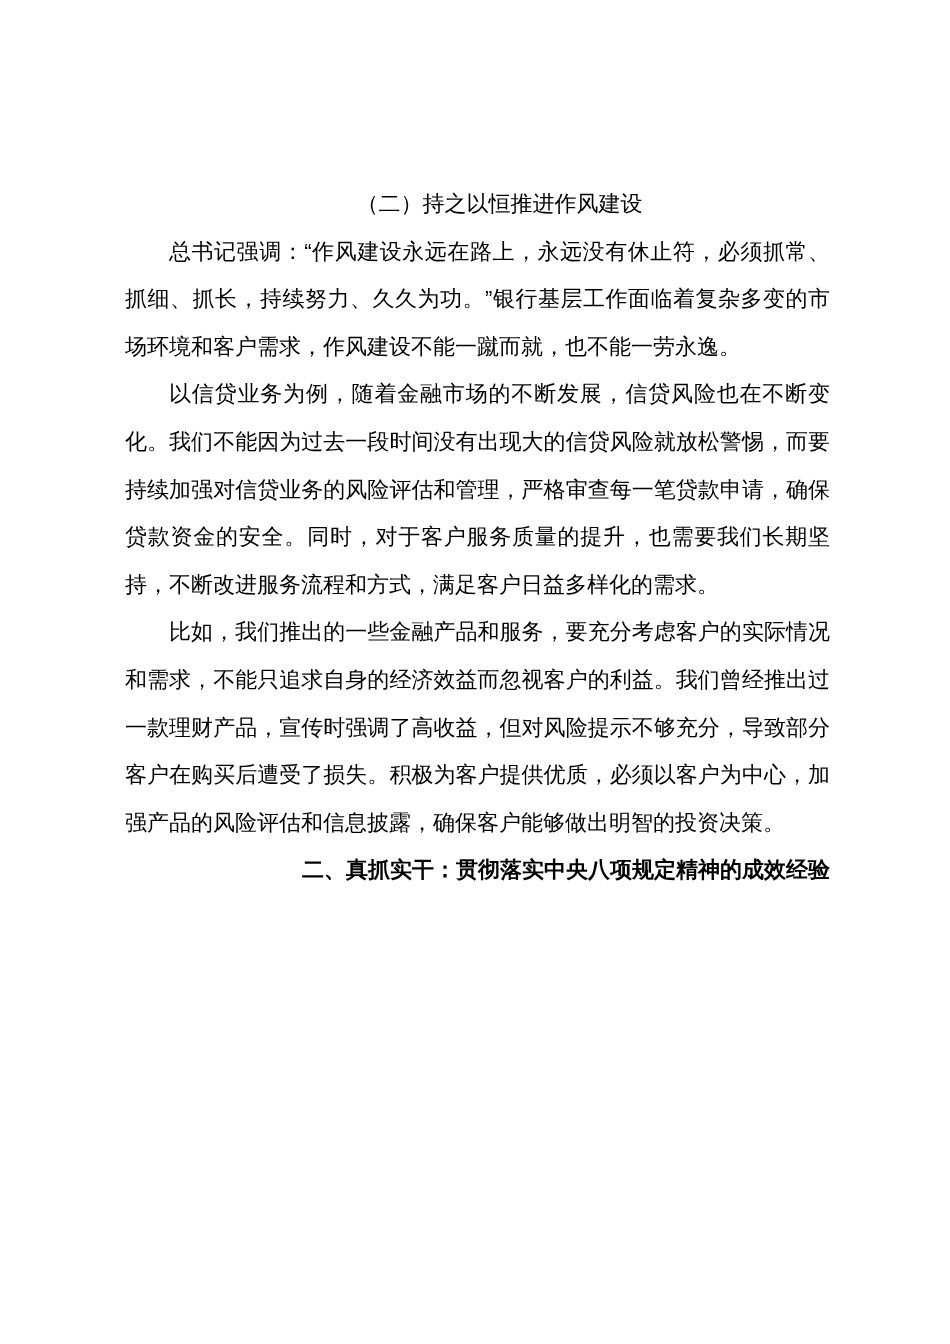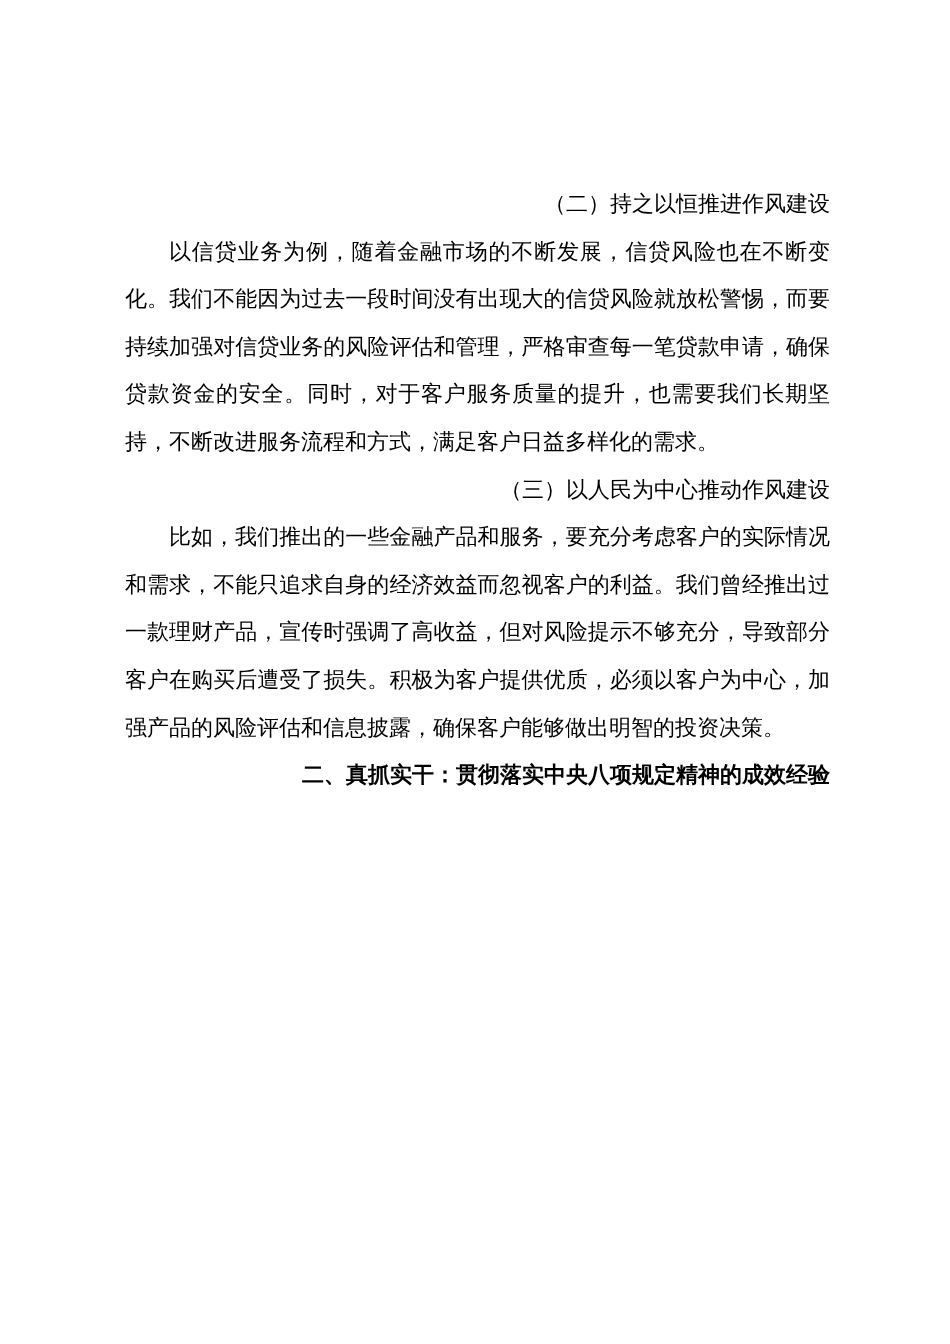--- a/index.html
+++ b/index.html
@@ -26,31 +26,31 @@
     text-align: justify;
     text-justify: inter-ideograph;
   }
   .block {
     margin: 0;
     padding: 0;
     text-indent: 2em;
   }
   .subheading {
     font-weight: normal;
-    text-align: right;
+    text-align: center;
   }
   .heading-main {
     font-weight: bold;
     text-align: right;
   }
 </style>
 </head>
 <body>
 
 <div class="page">
   <div class="content">
     <div class="block subheading">（二）持之以恒推进作风建设</div>
+    <div class="block">总书记强调：“作风建设永远在路上，永远没有休止符，必须抓常、抓细、抓长，持续努力、久久为功。”银行基层工作面临着复杂多变的市场环境和客户需求，作风建设不能一蹴而就，也不能一劳永逸。</div>
     <div class="block">以信贷业务为例，随着金融市场的不断发展，信贷风险也在不断变化。我们不能因为过去一段时间没有出现大的信贷风险就放松警惕，而要持续加强对信贷业务的风险评估和管理，严格审查每一笔贷款申请，确保贷款资金的安全。同时，对于客户服务质量的提升，也需要我们长期坚持，不断改进服务流程和方式，满足客户日益多样化的需求。</div>
-    <div class="block subheading">（三）以人民为中心推动作风建设</div>
     <div class="block">比如，我们推出的一些金融产品和服务，要充分考虑客户的实际情况和需求，不能只追求自身的经济效益而忽视客户的利益。我们曾经推出过一款理财产品，宣传时强调了高收益，但对风险提示不够充分，导致部分客户在购买后遭受了损失。积极为客户提供优质，必须以客户为中心，加强产品的风险评估和信息披露，确保客户能够做出明智的投资决策。</div>
     <div class="block heading-main">二、真抓实干：贯彻落实中央八项规定精神的成效经验</div>
   </div>
 </div>
 
 </body></html>

